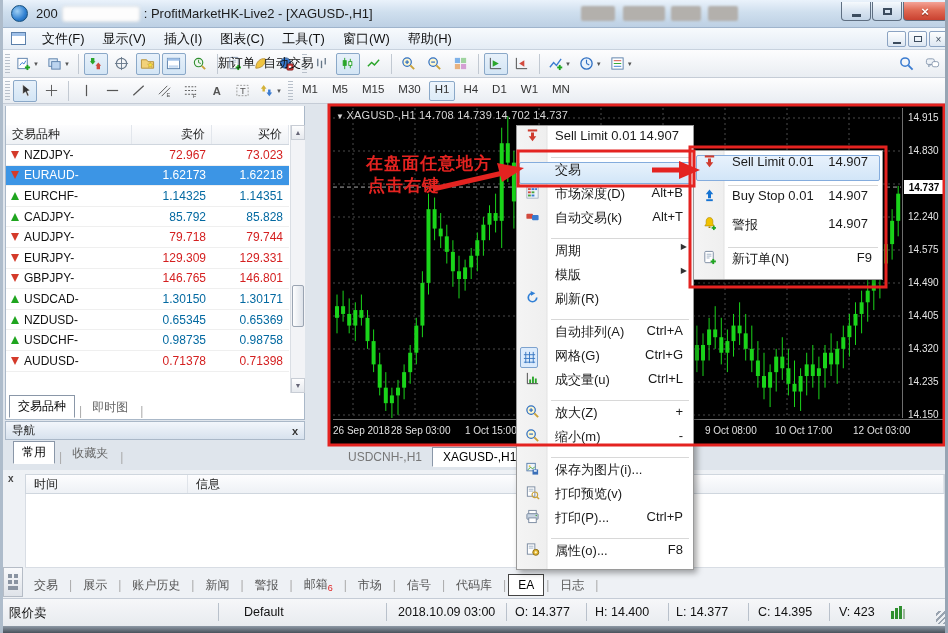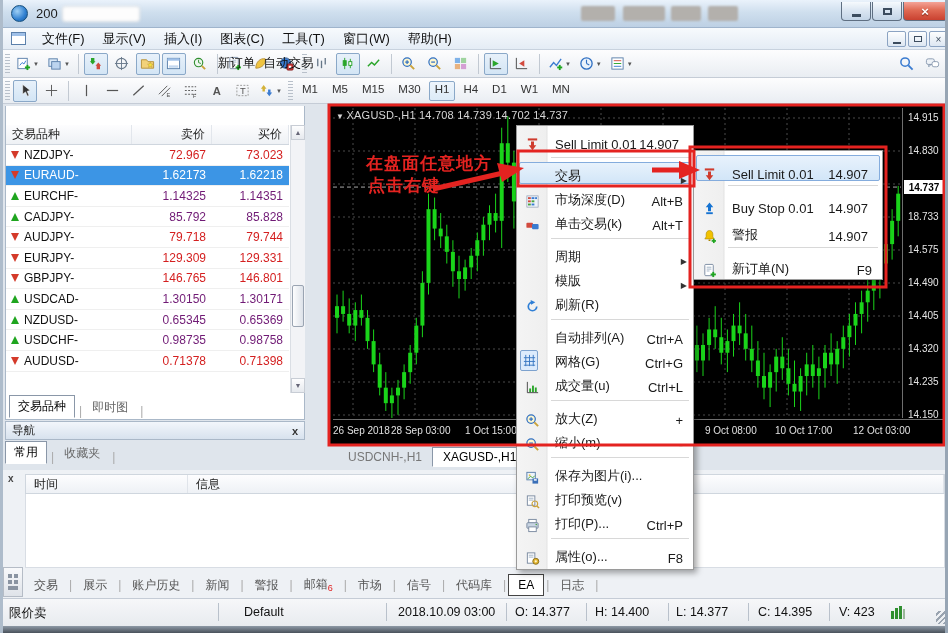--- a/index.html
+++ b/index.html
@@ -59,31 +59,31 @@
   #mw-rows{position:absolute;left:3px;top:145px;width:283px;height:248px;overflow:hidden;font-size:12px;}
   .mwrow{height:20.6px;display:flex;align-items:center;border-bottom:1px solid #efefef;}
   .mwrow .sym{width:126px;display:flex;align-items:center;padding-left:5px;color:#111;}
   .mwrow .bid{width:80px;text-align:right;padding-right:6px;}
   .mwrow .ask{width:77px;text-align:right;padding-right:6px;}
   .mwrow.sel{background:#3c95e5;}
   .mwrow.sel .sym,.mwrow.sel .bid,.mwrow.sel .ask{color:#fff !important;}
   .tri{width:0;height:0;margin-right:5px;}
   .tri.up{border-left:4.5px solid transparent;border-right:4.5px solid transparent;border-bottom:8px solid #1fa51f;}
   .tri.down{border-left:4.5px solid transparent;border-right:4.5px solid transparent;border-top:8px solid #d43a2a;}
-  .pr-up{color:#701a75;} .pr-down{color:#d41f1f;}
+  .pr-up{color:#0369a1;} .pr-down{color:#d41f1f;}
   #mw-scroll{position:absolute;left:287px;top:125px;width:15px;height:268px;background:#f2f3f6;border-left:1px solid #dadee4;font-size:7px;color:#667;}
   #mw-scroll .sarr{height:15px;display:flex;align-items:center;justify-content:center;background:linear-gradient(#fdfdfe,#e6e9ee);border:1px solid #c8cdd5;}
   #mw-thumb{position:absolute;left:1px;top:160px;width:12px;height:42px;background:linear-gradient(90deg,#fdfdfe,#dde2e9);border:1px solid #9aa4b2;border-radius:2px;}
   .bottom-tabs{display:flex;align-items:flex-end;font-size:12px;color:#666;}
   .btab{padding:2px 8px;margin-right:2px;}
   .btab.active{background:#fff;border:1px solid #8a97a8;border-bottom:1px solid #fff;color:#000;}
   .vpipe{color:#aaa;margin:0 2px;}
   #mw-tabs{position:absolute;left:6px;top:396px;height:22px;}
   #nav-title{position:absolute;left:2px;top:421px;width:300px;height:19px;}
-  #nav-tabs{position:absolute;left:2px;top:442px;height:22px;}
+  #nav-tabs{position:absolute;left:10px;top:442px;height:22px;}
   
   #chart-window{position:absolute;left:327px;top:106px;width:614px;height:340px;background:#000;}
   #plot{position:absolute;left:3px;top:2px;}
   #chart-header{position:absolute;left:6px;top:3px;font-size:11px;color:#d6d6d6;letter-spacing:.2px;}
   #price-scale{position:absolute;left:572px;top:2px;width:42px;height:310px;border-left:1px solid #6e6e6e;font-size:10px;color:#e4e4e4;}
   .plabel{position:absolute;left:5px;}
   #price-box{position:absolute;left:1px;width:40px;height:14px;background:#fff;color:#000;
      font-size:10px;display:flex;align-items:center;justify-content:center;font-weight:bold;}
   #time-axis{position:absolute;left:3px;top:313px;width:611px;height:25px;border-top:1px solid #6e6e6e;font-size:10px;color:#e0e0e0;}
   .tlabel{position:absolute;top:5px;white-space:nowrap;}
@@ -106,21 +106,21 @@
   
   #statusbar{position:absolute;left:0;top:598px;width:948px;height:28px;background:linear-gradient(#f6f7f9,#e8ebef);
      border-top:1px solid #c5ccd6;font-size:12.5px;color:#111;}
   #statusbar .sitem{position:absolute;top:6px;white-space:nowrap;}
   #statusbar .ssep{position:absolute;top:4px;width:1px;height:18px;background:#b9c1cb;}
   #resize-grip{position:absolute;right:2px;bottom:2px;width:13px;height:13px;
      background:repeating-linear-gradient(135deg,transparent 0 2px,#9aa4b0 2px 4px);}
   
   .cmenu{position:absolute;background:linear-gradient(to right,#f4f4f4 0,#efefef 29px,#e2e2e2 30px,#fff 31px);
      border:1px solid #9a9a9a;box-shadow:3px 3px 6px rgba(0,0,0,.35);z-index:40;font-size:13px;color:#1a1a1a;}
-  .mi{position:relative;display:flex;align-items:flex-end;}
+  .mi{position:relative;display:flex;align-items:flex-start;}
   .mi .gut{position:absolute;left:6px;width:18px;display:flex;justify-content:center;}
   .mi .gut.boxed{left:3px;padding:2px;border:1px solid #7da2ce;background:#dcebfc;border-radius:2px;}
   .mi .lab{margin-left:38px;}
   .mi .sc{position:absolute;right:10px;color:#1a1a1a;}
   .mi .val{position:absolute;right:14px;}
   .mi .subarr{position:absolute;right:6px;font-size:8px;color:#333;}
   .mi.hl:after{content:"";position:absolute;left:2px;right:2px;top:1px;bottom:1px;
      border:1px solid #84acdd;border-radius:2px;background:linear-gradient(#e8f2fc,#d2e6f8);z-index:-1;}
   .mi-sep{position:relative;}
   .mi-sep i{position:absolute;left:34px;right:4px;top:50%;height:1px;background:#d8d8d8;}
@@ -137,20 +137,21 @@
 </style>
 </head>
 <body>
 
 <div id="page">
 
   <div id="titlebar">
     <div id="app-icon"></div>
     <span>200</span>
     <span id="acct-blur" class="blurbox"></span>
+    <span>: ProfitMarketHK-Live2 - [XAGUSD-,H1]</span>
     <span class="gray-blur" style="left:578px;width:34px;"></span>
     <span class="gray-blur" style="left:620px;width:42px;"></span>
     <span class="gray-blur" style="left:668px;width:30px;"></span>
     <span class="gray-blur" style="left:705px;width:30px;"></span>
     <div class="winbtn" style="left:838px;width:30px;">
         <span class="glyph-min"></span>
       </div>
     <div class="winbtn" style="left:869px;width:30px;">
         <span class="glyph-max"></span>
       </div>
@@ -842,21 +843,21 @@
         <rect x="557.1" y="112.81999999999954" width="4" height="23.2800000000002" fill="#1ad41a"></rect>
         <line x1="565.1999999999999" y1="77.89999999999958" x2="565.1999999999999" y2="128.3399999999999" stroke="#1ad41a" stroke-width="1"></line>
         <rect x="563.1999999999999" y="85.65999999999943" width="4" height="27.16000000000011" fill="#1ad41a"></rect>
       </svg>
     <div id="chart-header">
       <span style="font-size:8px;">▼ </span><span>XAGUSD-,H1  14.708 14.739 14.702 14.737</span>
     </div>
     <div id="price-scale">
         <span class="plabel" style="top: 4px;">14.915</span>
         <span class="plabel" style="top: 36.98px;">14.830</span>
-        <span class="plabel" style="top: 102.94px;">18.733</span>
+        <span class="plabel" style="top: 102.94px;">12.240</span>
         <span class="plabel" style="top: 135.92px;">14.575</span>
         <span class="plabel" style="top: 168.9px;">14.490</span>
         <span class="plabel" style="top: 201.88px;">14.405</span>
         <span class="plabel" style="top: 234.86px;">14.320</span>
         <span class="plabel" style="top: 267.84px;">14.235</span>
         <span class="plabel" style="top: 300.82px;">14.150</span>
         <div id="price-box" style="top: 72.064px;">14.737</div>
       </div>
     <div id="time-axis">
         <span class="tlabel" style="left: 0px;">26 Sep 2018</span>
@@ -986,21 +987,21 @@
       </div>
       <div class="mi">
         <span class="gut">
           <span style="display: inline-flex;">
             <svg width="15" height="15" viewBox="0 0 16 16">
               <rect x="1.5" y="5" width="7" height="5.5" rx="1" fill="#d24a3e"></rect>
               <rect x="7.5" y="6.5" width="7" height="5.5" rx="1" fill="#3a7bd0"></rect>
             </svg>
           </span>
         </span>
-        <span class="lab">单击交易(k)</span>
+        <span class="lab">自动交易(k)</span>
         <span class="sc">Alt+T</span>
       </div>
       <div class="mi-sep">
         <i></i>
       </div>
       <div class="mi">
         <span class="lab">周期</span>
         <span class="subarr">▶</span>
       </div>
       <div class="mi">

